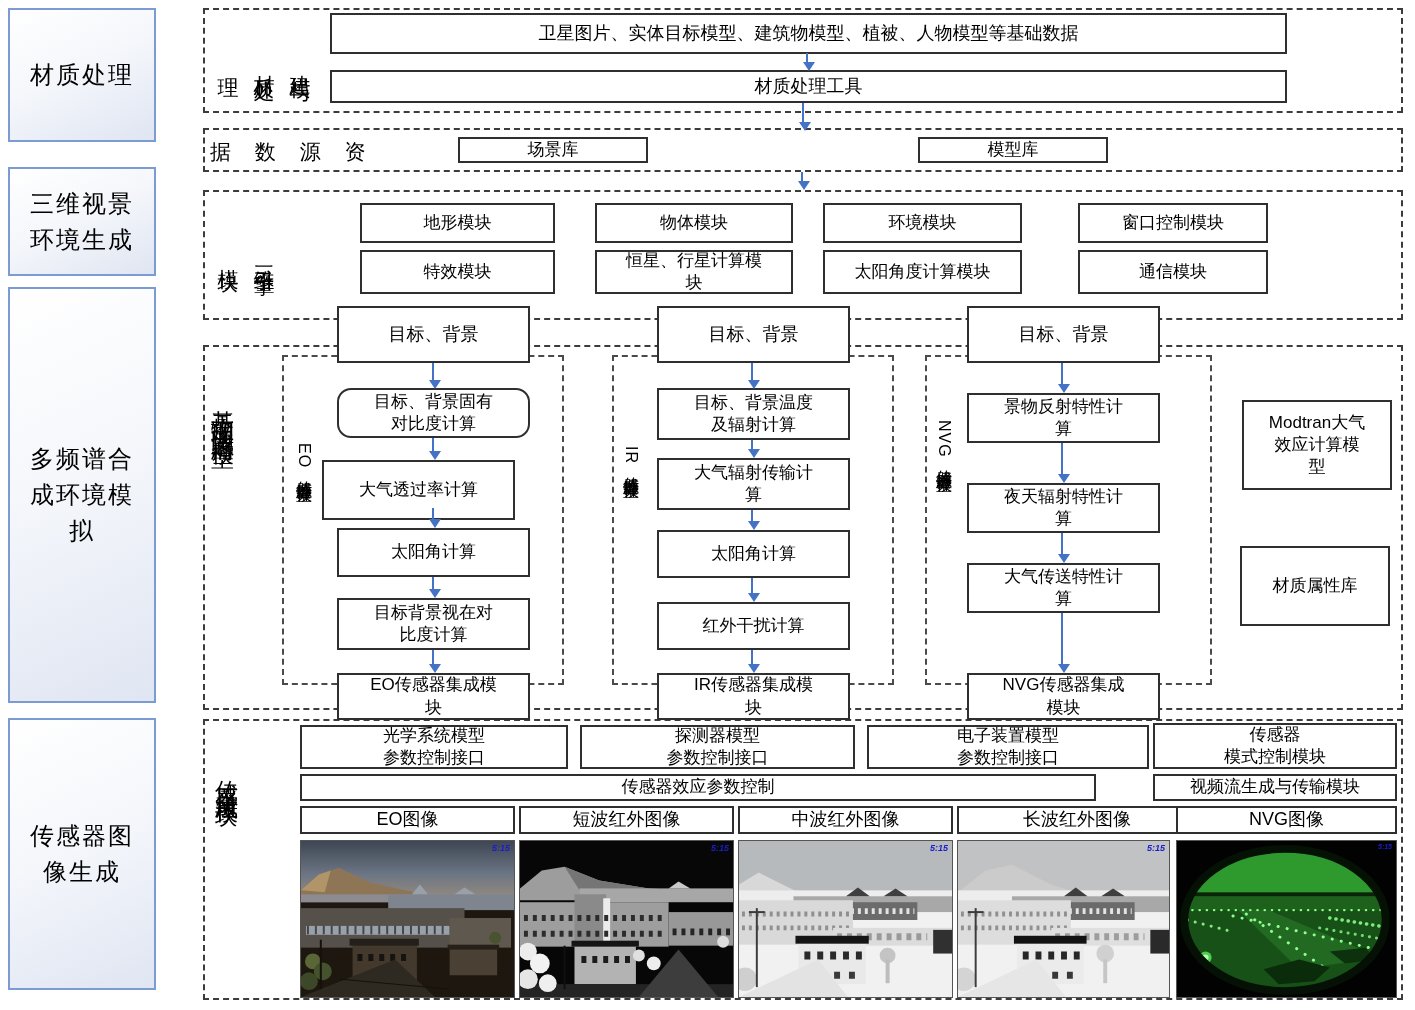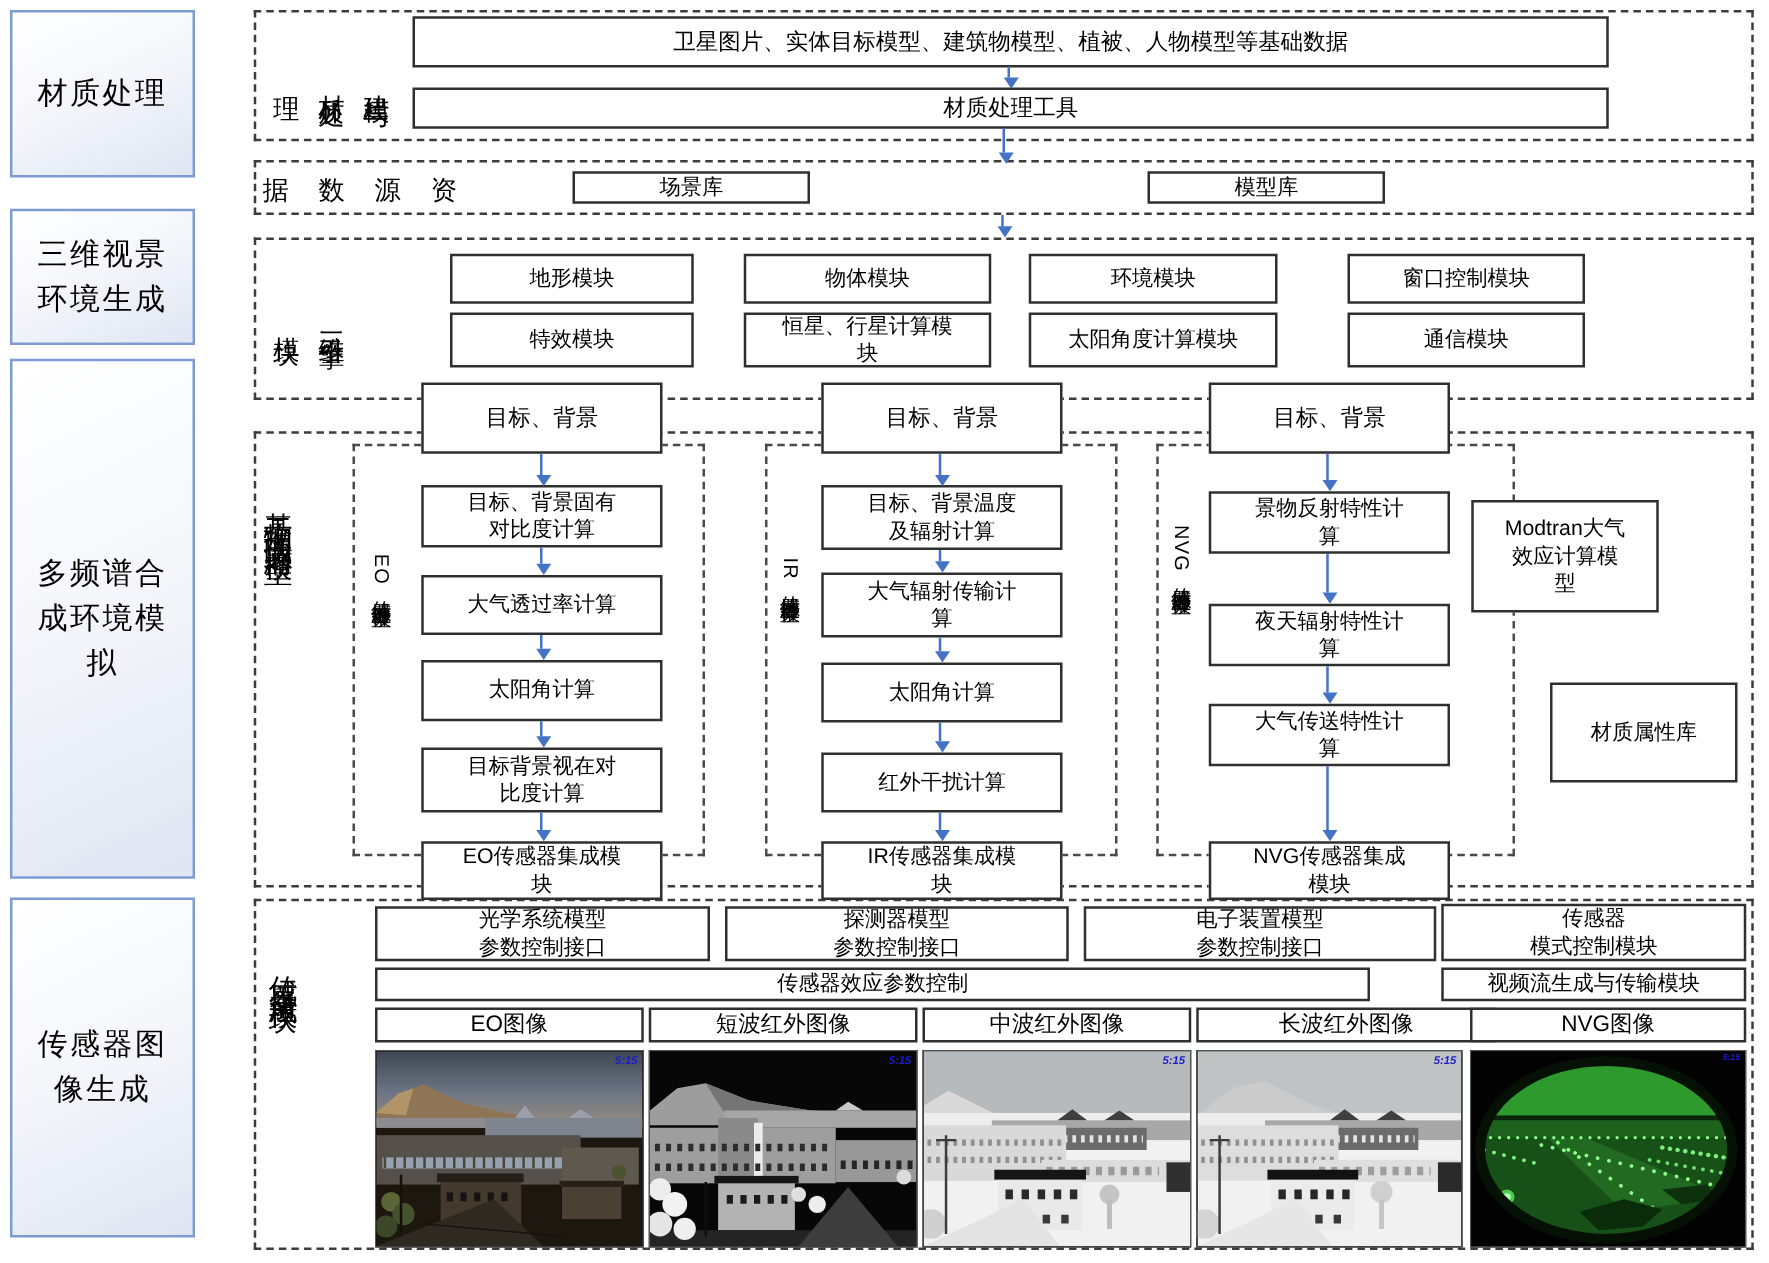--- a/index.html
+++ b/index.html
@@ -83,23 +83,23 @@
   <div class="box" style="left:360px;top:250px;width:195px;height:44px;">特效模块</div>
   <div class="box" style="left:595px;top:250px;width:198px;height:44px;">恒星、行星计算模
 块</div>
   <div class="box" style="left:823px;top:250px;width:199px;height:44px;">太阳角度计算模块</div>
   <div class="box" style="left:1078px;top:250px;width:190px;height:44px;">通信模块</div>
 
   <div class="box big" style="left:337px;top:306px;width:193px;height:57px;">目标、背景</div>
   <div class="box big" style="left:657px;top:306px;width:193px;height:57px;">目标、背景</div>
   <div class="box big" style="left:967px;top:306px;width:193px;height:57px;">目标、背景</div>
 
-  <div class="box" style="left:337px;top:388px;width:193px;height:50px;">目标、背景固有
+  <div class="box" style="left:337px;top:388px;width:193px;height:50px;border-radius:14px;">目标、背景固有
 对比度计算</div>
-  <div class="box" style="left:337px;top:460px;width:193px;height:48px;">大气透过率计算</div>
+  <div class="box" style="left:322px;top:460px;width:193px;height:60px;">大气透过率计算</div>
   <div class="box" style="left:337px;top:528px;width:193px;height:49px;">太阳角计算</div>
   <div class="box" style="left:337px;top:598px;width:193px;height:52px;">目标背景视在对
 比度计算</div>
   <div class="box" style="left:337px;top:673px;width:193px;height:47px;">EO传感器集成模
 块</div>
 
   <div class="box" style="left:657px;top:388px;width:193px;height:52px;">目标、背景温度
 及辐射计算</div>
   <div class="box" style="left:657px;top:458px;width:193px;height:52px;">大气辐射传输计
 算</div>
@@ -110,21 +110,21 @@
 
   <div class="box" style="left:967px;top:393px;width:193px;height:50px;">景物反射特性计
 算</div>
   <div class="box" style="left:967px;top:483px;width:193px;height:50px;">夜天辐射特性计
 算</div>
   <div class="box" style="left:967px;top:563px;width:193px;height:50px;">大气传送特性计
 算</div>
   <div class="box" style="left:967px;top:673px;width:193px;height:47px;">NVG传感器集成
 模块</div>
 
-  <div class="box" style="left:1177px;top:400px;width:150px;height:90px;">Modtran大气
+  <div class="box" style="left:1242px;top:400px;width:150px;height:90px;">Modtran大气
 效应计算模
 型</div>
   <div class="box" style="left:1240px;top:546px;width:150px;height:80px;">材质属性库</div>
 
   <div class="box" style="left:300px;top:725px;width:268px;height:44px;">光学系统模型
 参数控制接口</div>
   <div class="box" style="left:580px;top:725px;width:275px;height:44px;">探测器模型
 参数控制接口</div>
   <div class="box" style="left:867px;top:725px;width:282px;height:44px;">电子装置模型
 参数控制接口</div>

